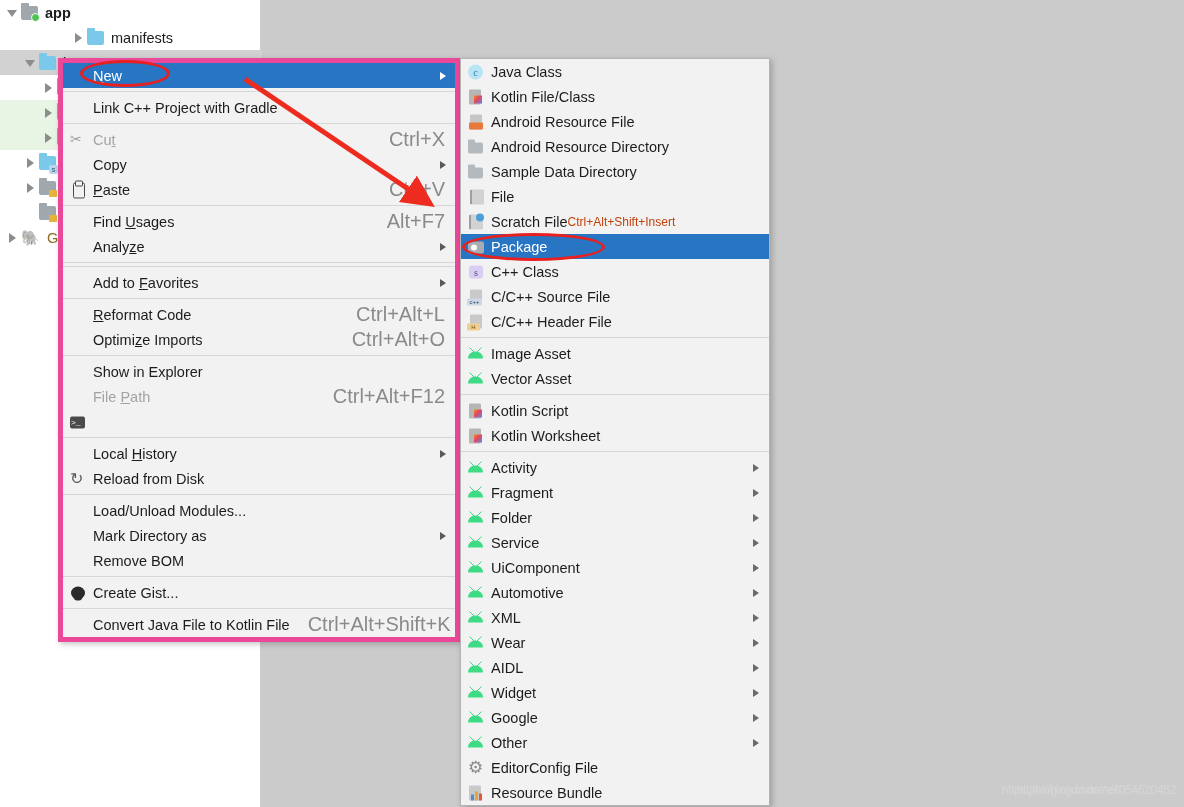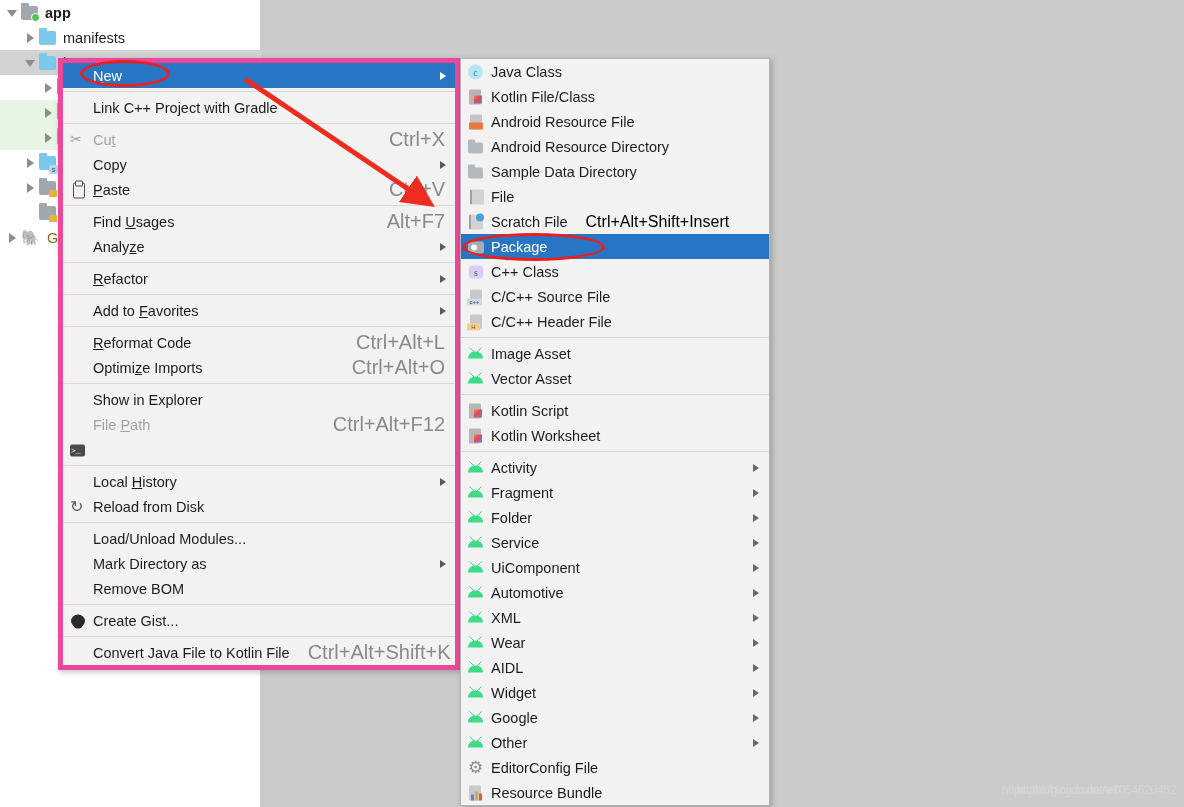--- a/index.html
+++ b/index.html
@@ -151,21 +151,21 @@
     font-size: 14.5px; color: #1c1c1c; text-align: right;
   }
   .sm {
     position: relative; height: 25px;
     display: flex; align-items: center;
     padding-left: 30px; padding-right: 10px;
     white-space: nowrap;
   }
   .sm.sel { background: #2775c3; color: #ffffff; }
   .sm .sm-label { flex: 0 0 auto; }
-  .sm .sm-key { color: #000000; font-size: 16px; margin-left: 18px; }
+  .sm .sm-key { color: #c2410c; font-size: 12px; }
   .sm .sm-icon {
     position: absolute; left: 6px; top: 50%; transform: translateY(-50%);
     width: 18px; height: 17px;
   }
   .sm .submark {
     position: absolute; right: 10px; top: 50%; transform: translateY(-50%);
     width: 0; height: 0;
     border-left: 6px solid #6a6a6a;
     border-top: 4.5px solid transparent;
     border-bottom: 4.5px solid transparent;
@@ -346,21 +346,21 @@
     <span class="w1">https://blog.csdn.net/</span>
     <span class="w2">https://blog.csdn.net/e7054620452</span>
   </div>
 
   <div class="tree" id="tree">
       <div class="tree-row" style="padding-left: 6px;">
         <span class="arrow down"></span>
         <span class="folder gray dot"></span>
         <span class="tree-label bold">app</span>
       </div>
-      <div class="tree-row" style="padding-left: 24px;">
+      <div class="tree-row" style="padding-left: 24px; margin-left: 48px;">
         <span class="arrow right"></span>
         <span class="folder blue"></span>
         <span class="tree-label">manifests</span>
       </div>
       <div class="tree-row sel" style="padding-left: 24px;">
         <span class="arrow down"></span>
         <span class="folder blue"></span>
         <span class="tree-label">java</span>
       </div>
       <div class="tree-row" style="padding-left: 42px;">
@@ -427,24 +427,20 @@
       <div class="sep"></div>
       <div class="mi">
         <span class="mi-label">Find <u>U</u>sages</span>
         <span class="mi-key">Alt+F7</span>
       </div>
       <div class="mi">
         <span class="mi-label">Analy<u>z</u>e</span>
         <span class="submark"></span>
       </div>
       <div class="sep"></div>
-      <div class="mi">
-        <span class="mi-label"><u>R</u>efactor</span>
-        <span class="submark"></span>
-      </div>
       <div class="sep"></div>
       <div class="mi">
         <span class="mi-label">Add to <u>F</u>avorites</span>
         <span class="submark"></span>
       </div>
       <div class="sep"></div>
       <div class="mi">
         <span class="mi-label"><u>R</u>eformat Code</span>
         <span class="mi-key">Ctrl+Alt+L</span>
       </div>

